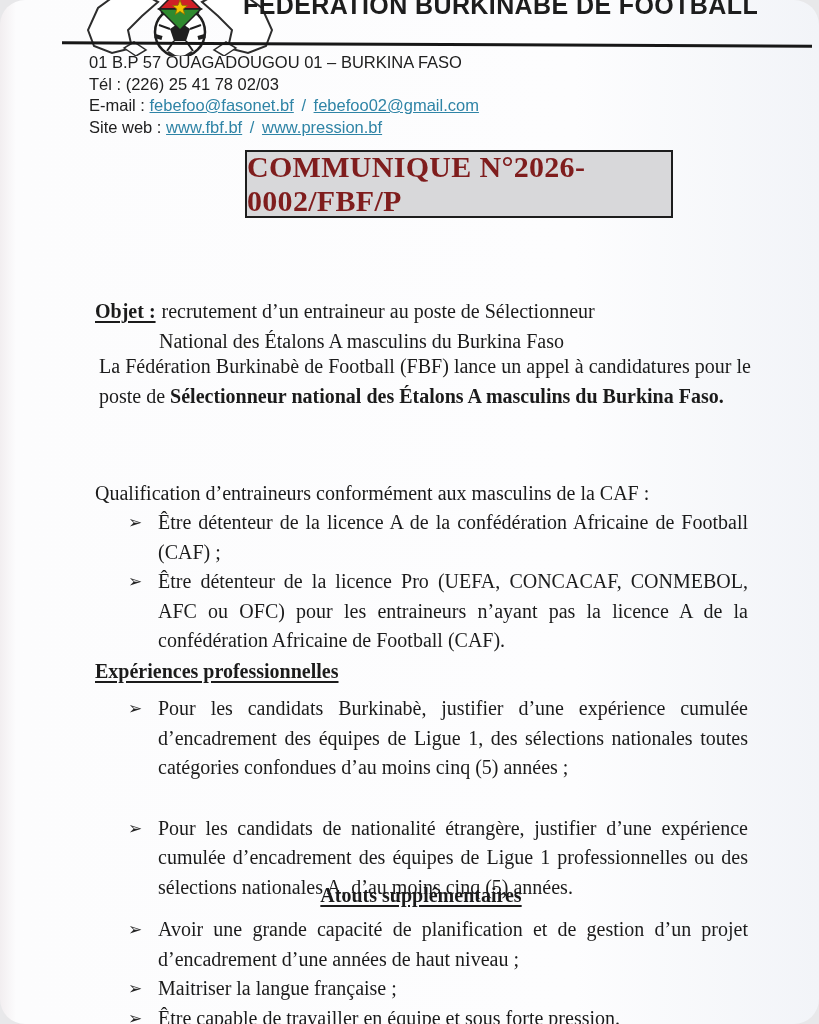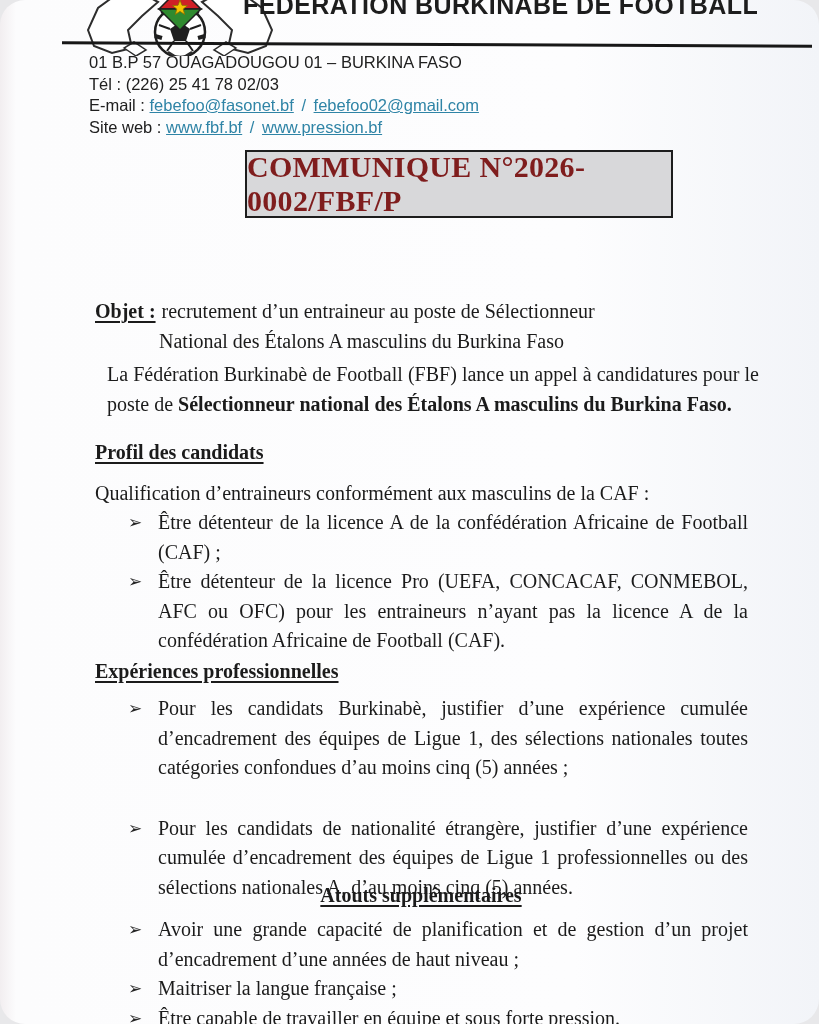--- a/index.html
+++ b/index.html
@@ -44,21 +44,21 @@
     font-weight:bold; font-size:30px; letter-spacing:0.3px; color:#7f1d1d;
   }
 
   
   .body-block { position:absolute; left:95px; width:652px; font-size:20px; line-height:30px; }
 
   .objet { top:248px;margin-top:48px; }
   .objet-label { font-weight:bold; text-decoration:underline; text-underline-offset:3px; margin-right:6px; }
   .objet-line2 { padding-left:64px; }
 
-  .intro { top:347px; text-align:justify; margin:12px; }
+  .intro { top:347px; text-align:justify; margin:4px; }
 
   .sec-heading { font-weight:bold; text-decoration:underline; text-underline-offset:3px; }
   .h-profil { top:437px; }
   .lead-profil { top:478px; }
   .h-exp { top:656px; }
   .h-atouts { top:880px;text-align:center; }
 
   ul.blist { list-style:none; margin:0; padding:0; position:absolute; left:128px; width:620px; }
   ul.blist li { position:relative; padding-left:30px; text-align:justify; font-size:20px; line-height:29.5px; }
   ul.blist li .marker { position:absolute; left:0; top:0; font-size:17px; color:#242424; }
@@ -120,21 +120,20 @@
     <span>COMMUNIQUE N°2026-0002/FBF/P</span>
   </div>
 
   <div class="body-block objet">
     <span class="objet-label">Objet :</span><span>recrutement d’un entraineur au poste de Sélectionneur</span>
     <div class="objet-line2">National des Étalons A masculins du Burkina Faso</div>
   </div>
 
   <p class="body-block intro"><span>La Fédération Burkinabè de Football (FBF) lance un appel à candidatures pour le poste de </span><strong>Sélectionneur national des Étalons A masculins du Burkina Faso.</strong></p>
 
-  <div class="body-block sec-heading h-profil">Profil des candidats</div>
   <div class="body-block lead-profil">Qualification d’entraineurs conformément aux masculins de la CAF :</div>
   <ul class="blist list-profil">
     <li>
       <span class="marker">➢</span>
       <span>Être détenteur de la licence A de la confédération Africaine de Football (CAF) ;</span>
     </li>
     <li>
       <span class="marker">➢</span>
       <span>Être détenteur de la licence Pro (UEFA, CONCACAF, CONMEBOL, AFC ou OFC) pour les entraineurs n’ayant pas la licence A de la confédération Africaine de Football (CAF).</span>
     </li>

